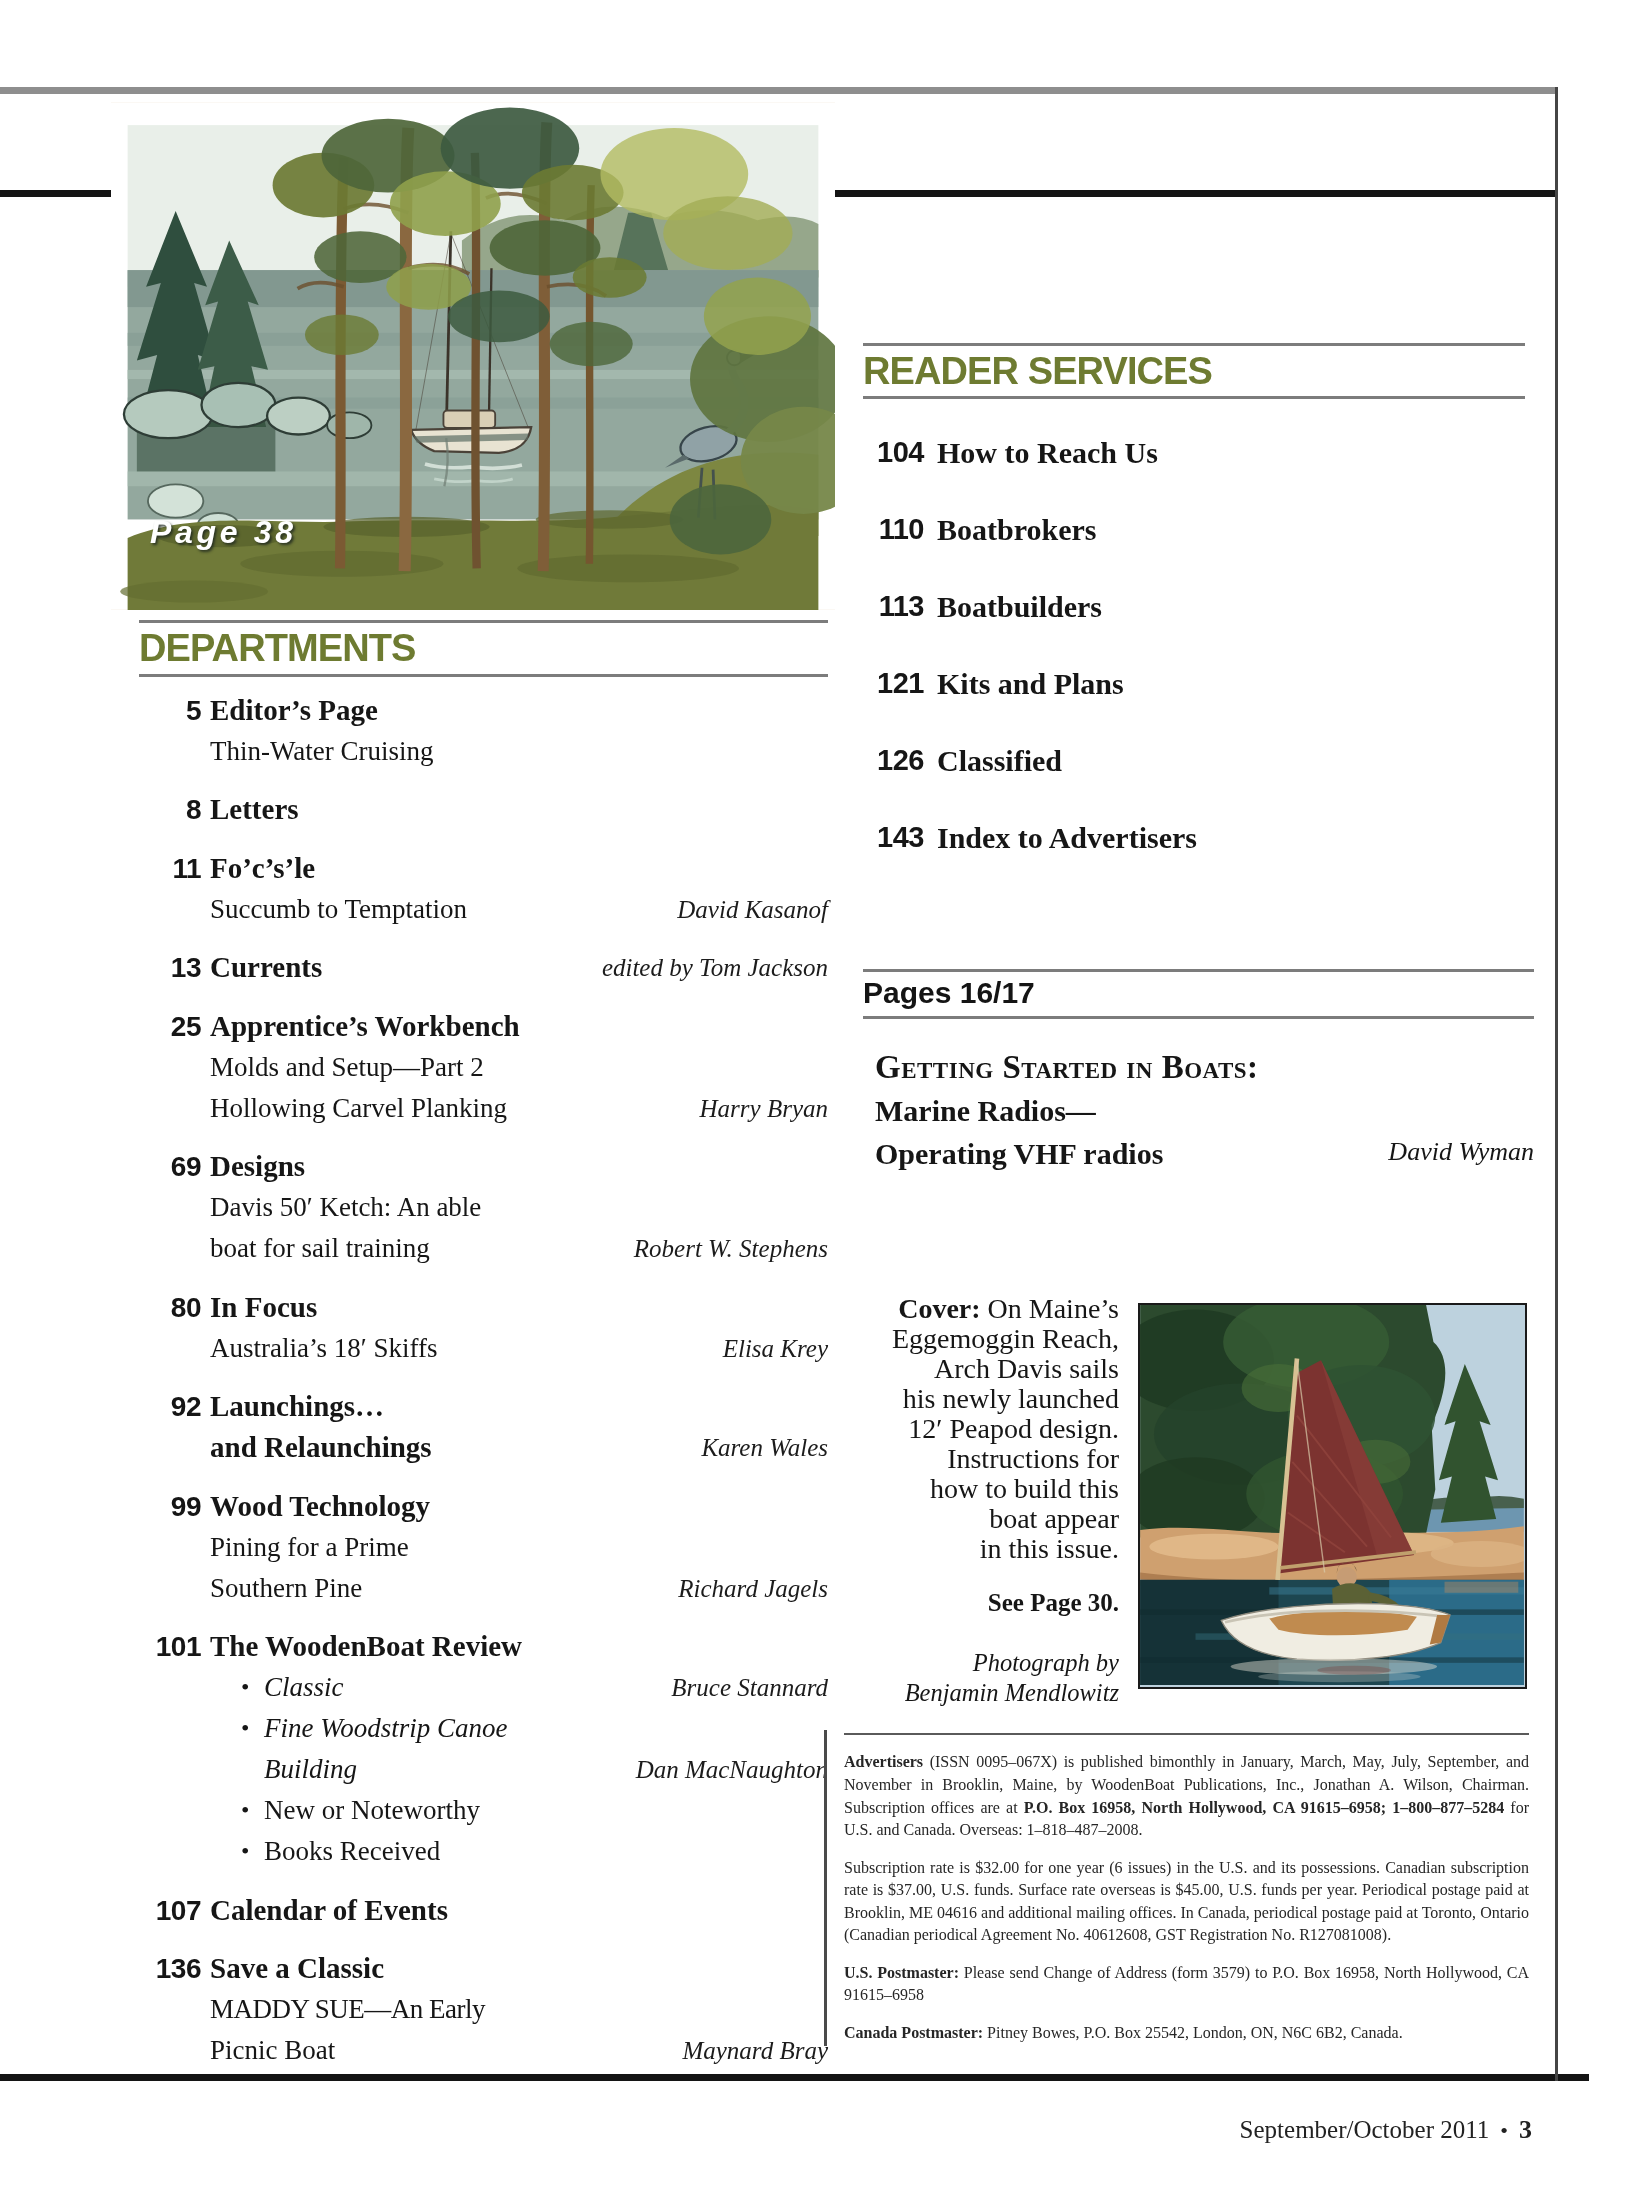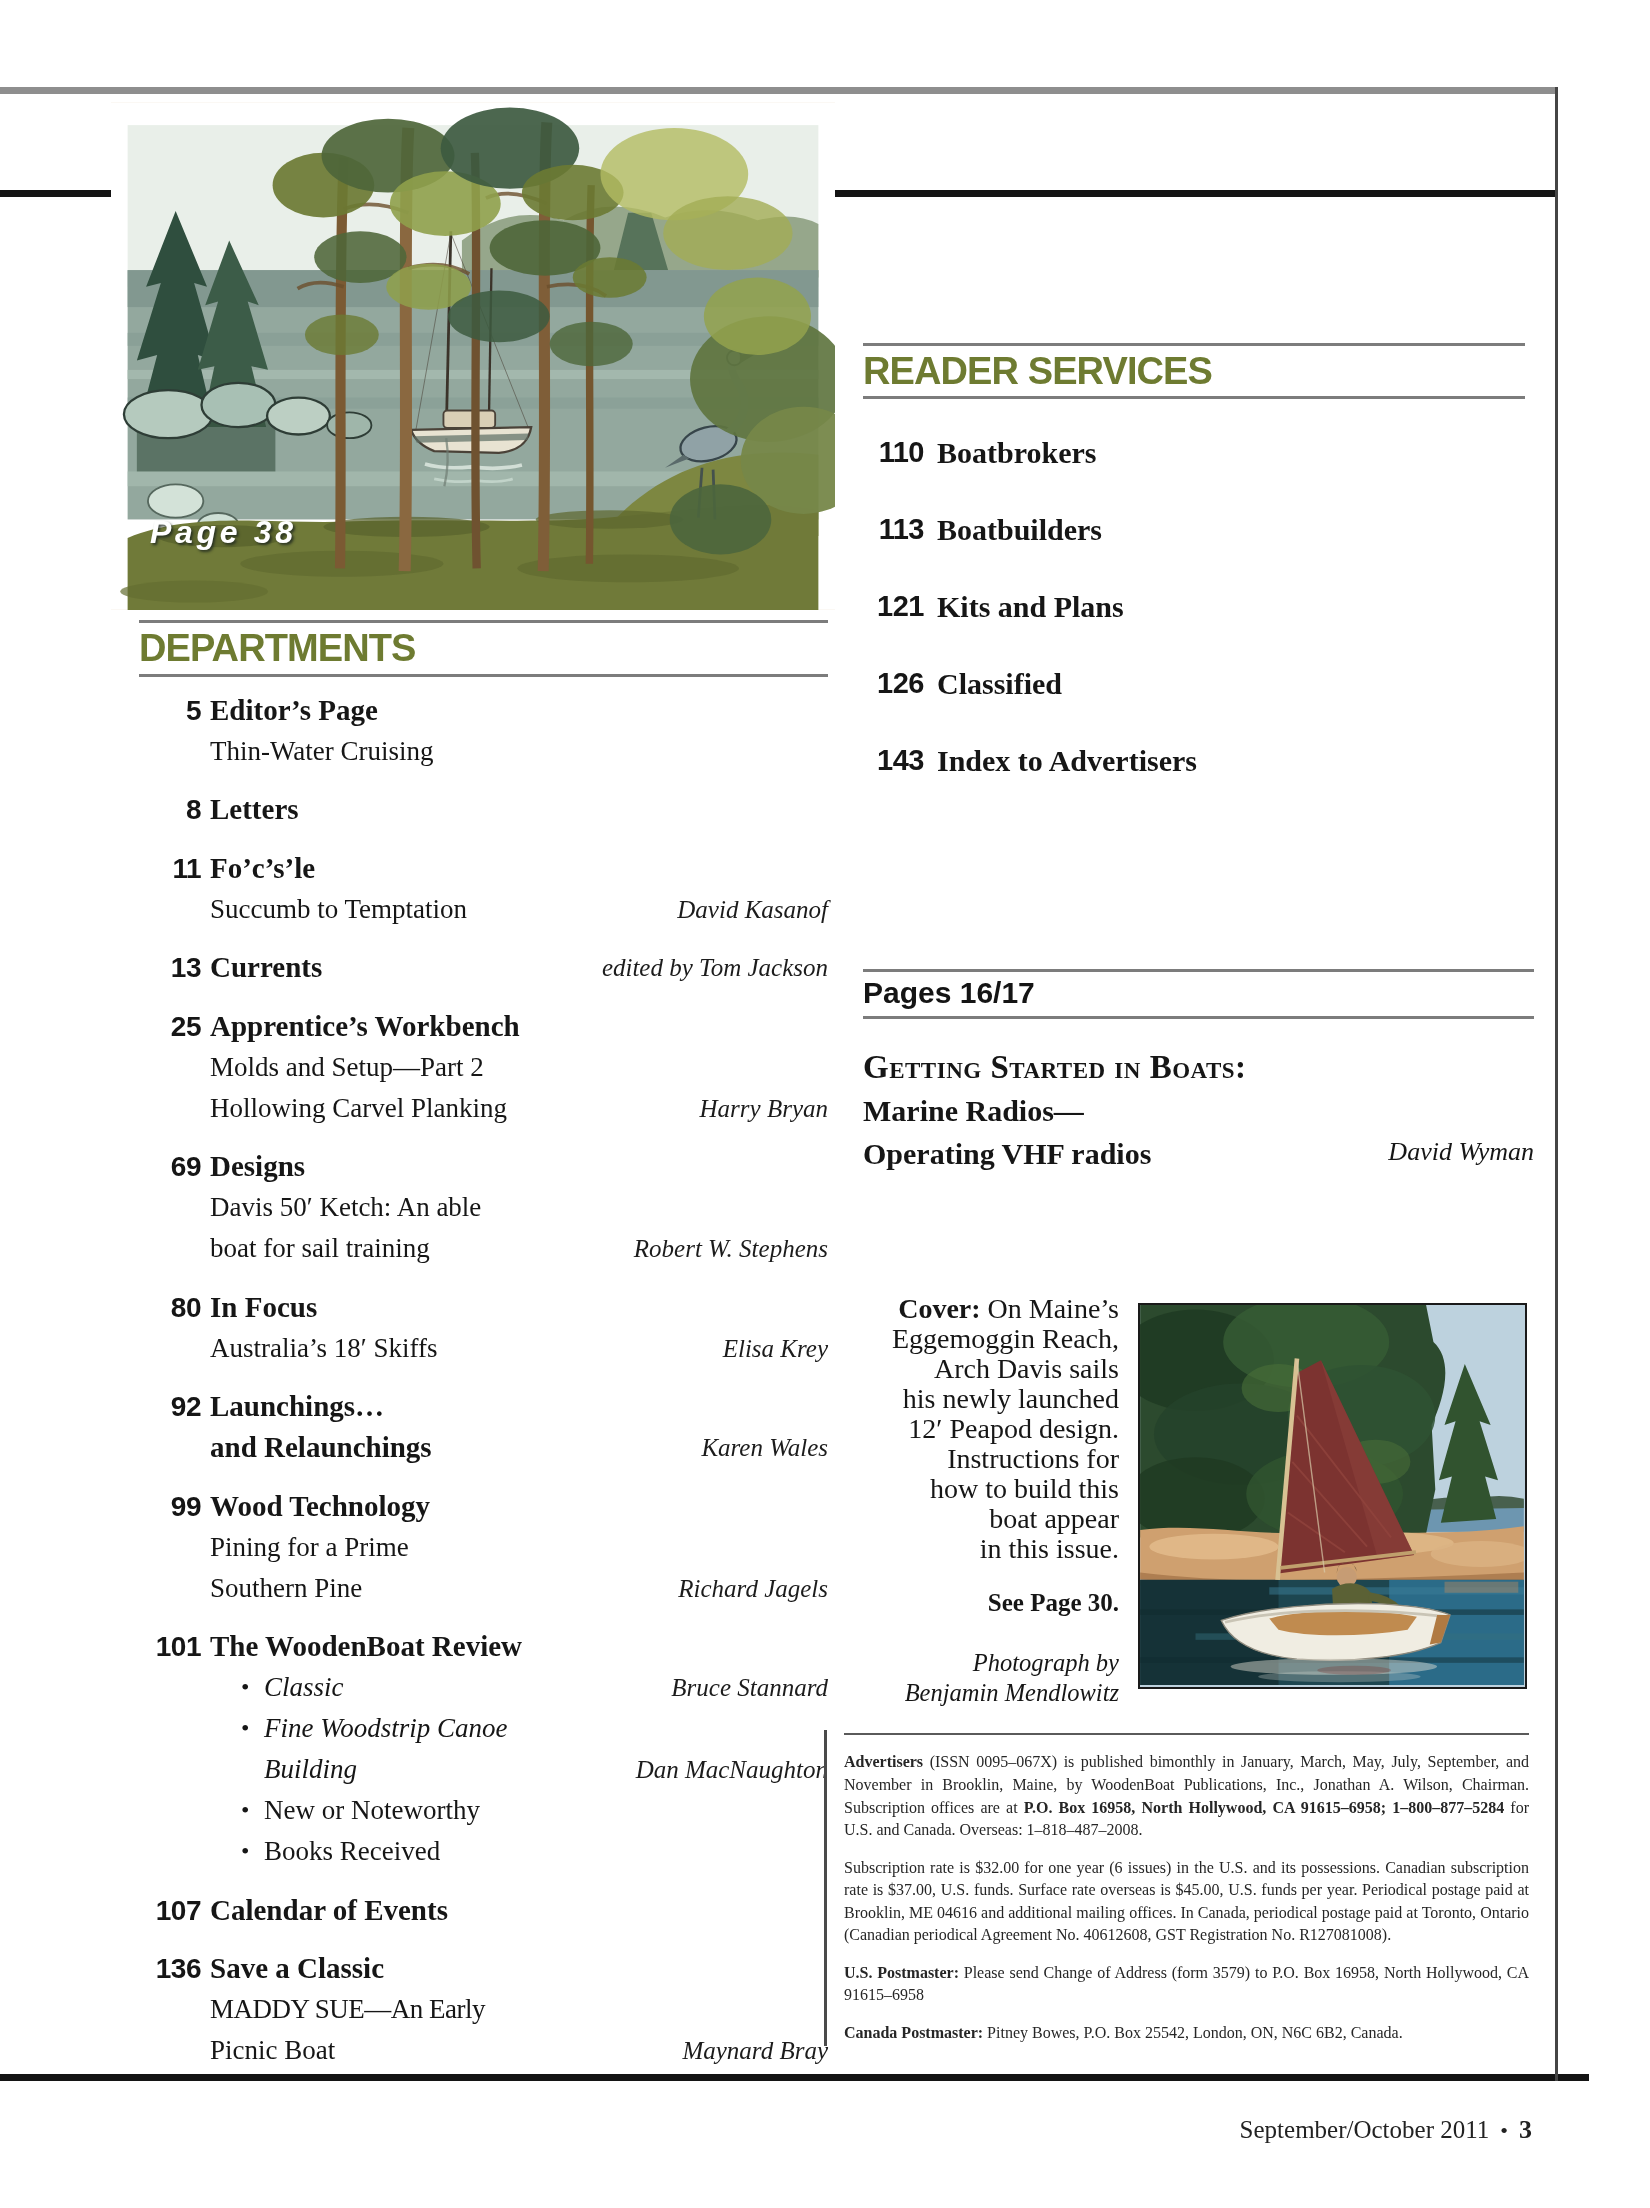--- a/index.html
+++ b/index.html
@@ -50,21 +50,21 @@
   .rs-row{position:relative;height:41px;line-height:41px;margin-top:36px;}
   .rs-row:first-child{margin-top:33px;}
   .rs-num{position:absolute;left:0;width:61px;text-align:right;
           font-family:"Liberation Sans",sans-serif;font-weight:bold;font-size:29px;letter-spacing:-0.5px;}
   .rs-text{position:absolute;left:74px;font-weight:bold;font-size:30px;white-space:nowrap;}
 
   
   .supplement{left:863px;top:969px;width:671px;}
   .sup-head{display:flex;justify-content:space-between;align-items:baseline;padding:4.6px 0 5.5px;}
   .sup-pages{font-family:"Liberation Sans",sans-serif;font-weight:bold;font-size:30px;color:#141414;}
-  .sup-body{margin-top:26px;}
+  .sup-body{margin-top:26px;margin-left:12px;}
   .sup-line1{font-weight:bold;font-size:33px;line-height:44px;font-variant-caps:small-caps;letter-spacing:0.5px;}
   .sup-line2{font-weight:bold;font-size:30px;line-height:43px;}
   .sup-line3{position:relative;font-weight:bold;font-size:30px;line-height:43px;}
   .sup-byline{position:absolute;right:0;bottom:1.8px;font-weight:normal;font-style:italic;font-size:26px;}
 
   
   .cover-note{left:861px;top:1294px;width:258px;text-align:right;}
   .cover-line{font-size:28px;line-height:30px;white-space:nowrap;}
   .see-page{margin-top:25px;font-weight:bold;font-size:25px;}
   .credit{margin-top:31px;font-style:italic;font-size:24.5px;line-height:29.5px;}
@@ -293,20 +293,24 @@
         <span class="toc-byline">Maynard Bray</span>
       </div>
     </div>
 </section>
 
 <section class="abs reader-services">
   <div class="hrule"></div>
   <h2 class="sec">READER SERVICES</h2>
   <div class="hrule"></div>
   <div id="rs-rows">
+      <div class="rs-row">
+        <span class="rs-num">104</span>
+        <span class="rs-text">How to Reach Us</span>
+      </div>
       <div class="rs-row">
         <span class="rs-num">110</span>
         <span class="rs-text">Boatbrokers</span>
       </div>
       <div class="rs-row">
         <span class="rs-num">113</span>
         <span class="rs-text">Boatbuilders</span>
       </div>
       <div class="rs-row">
         <span class="rs-num">121</span>

